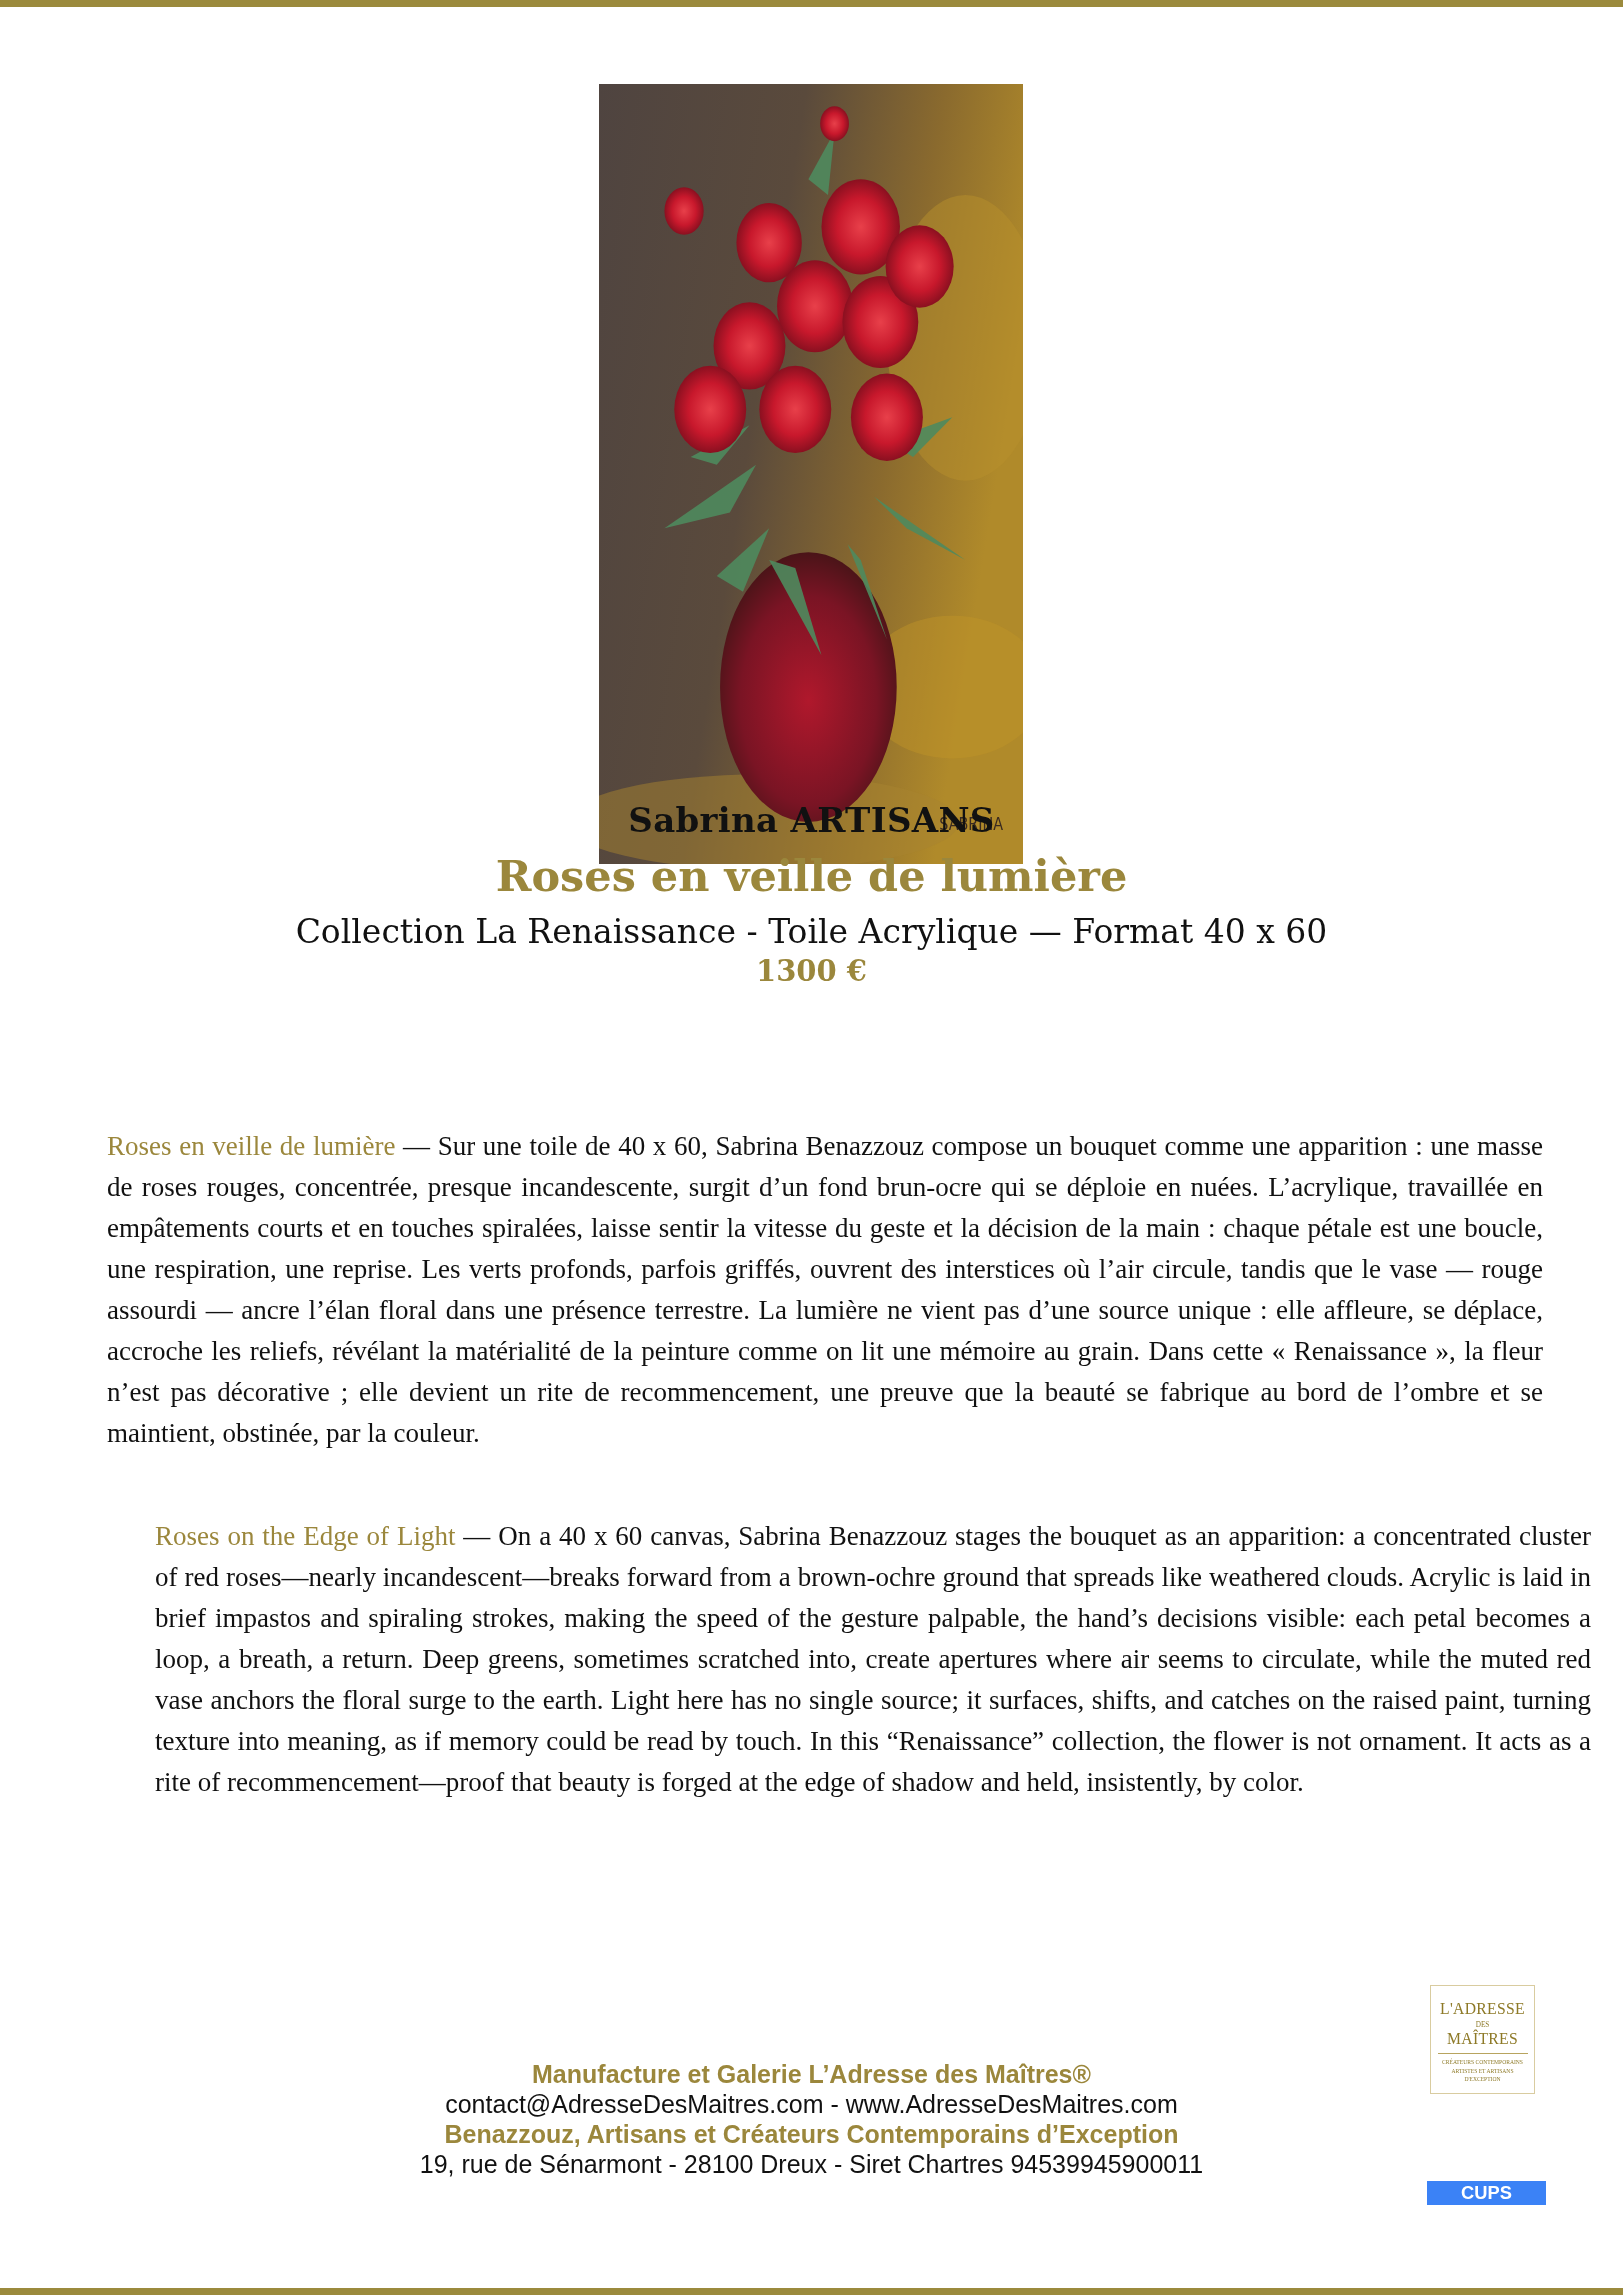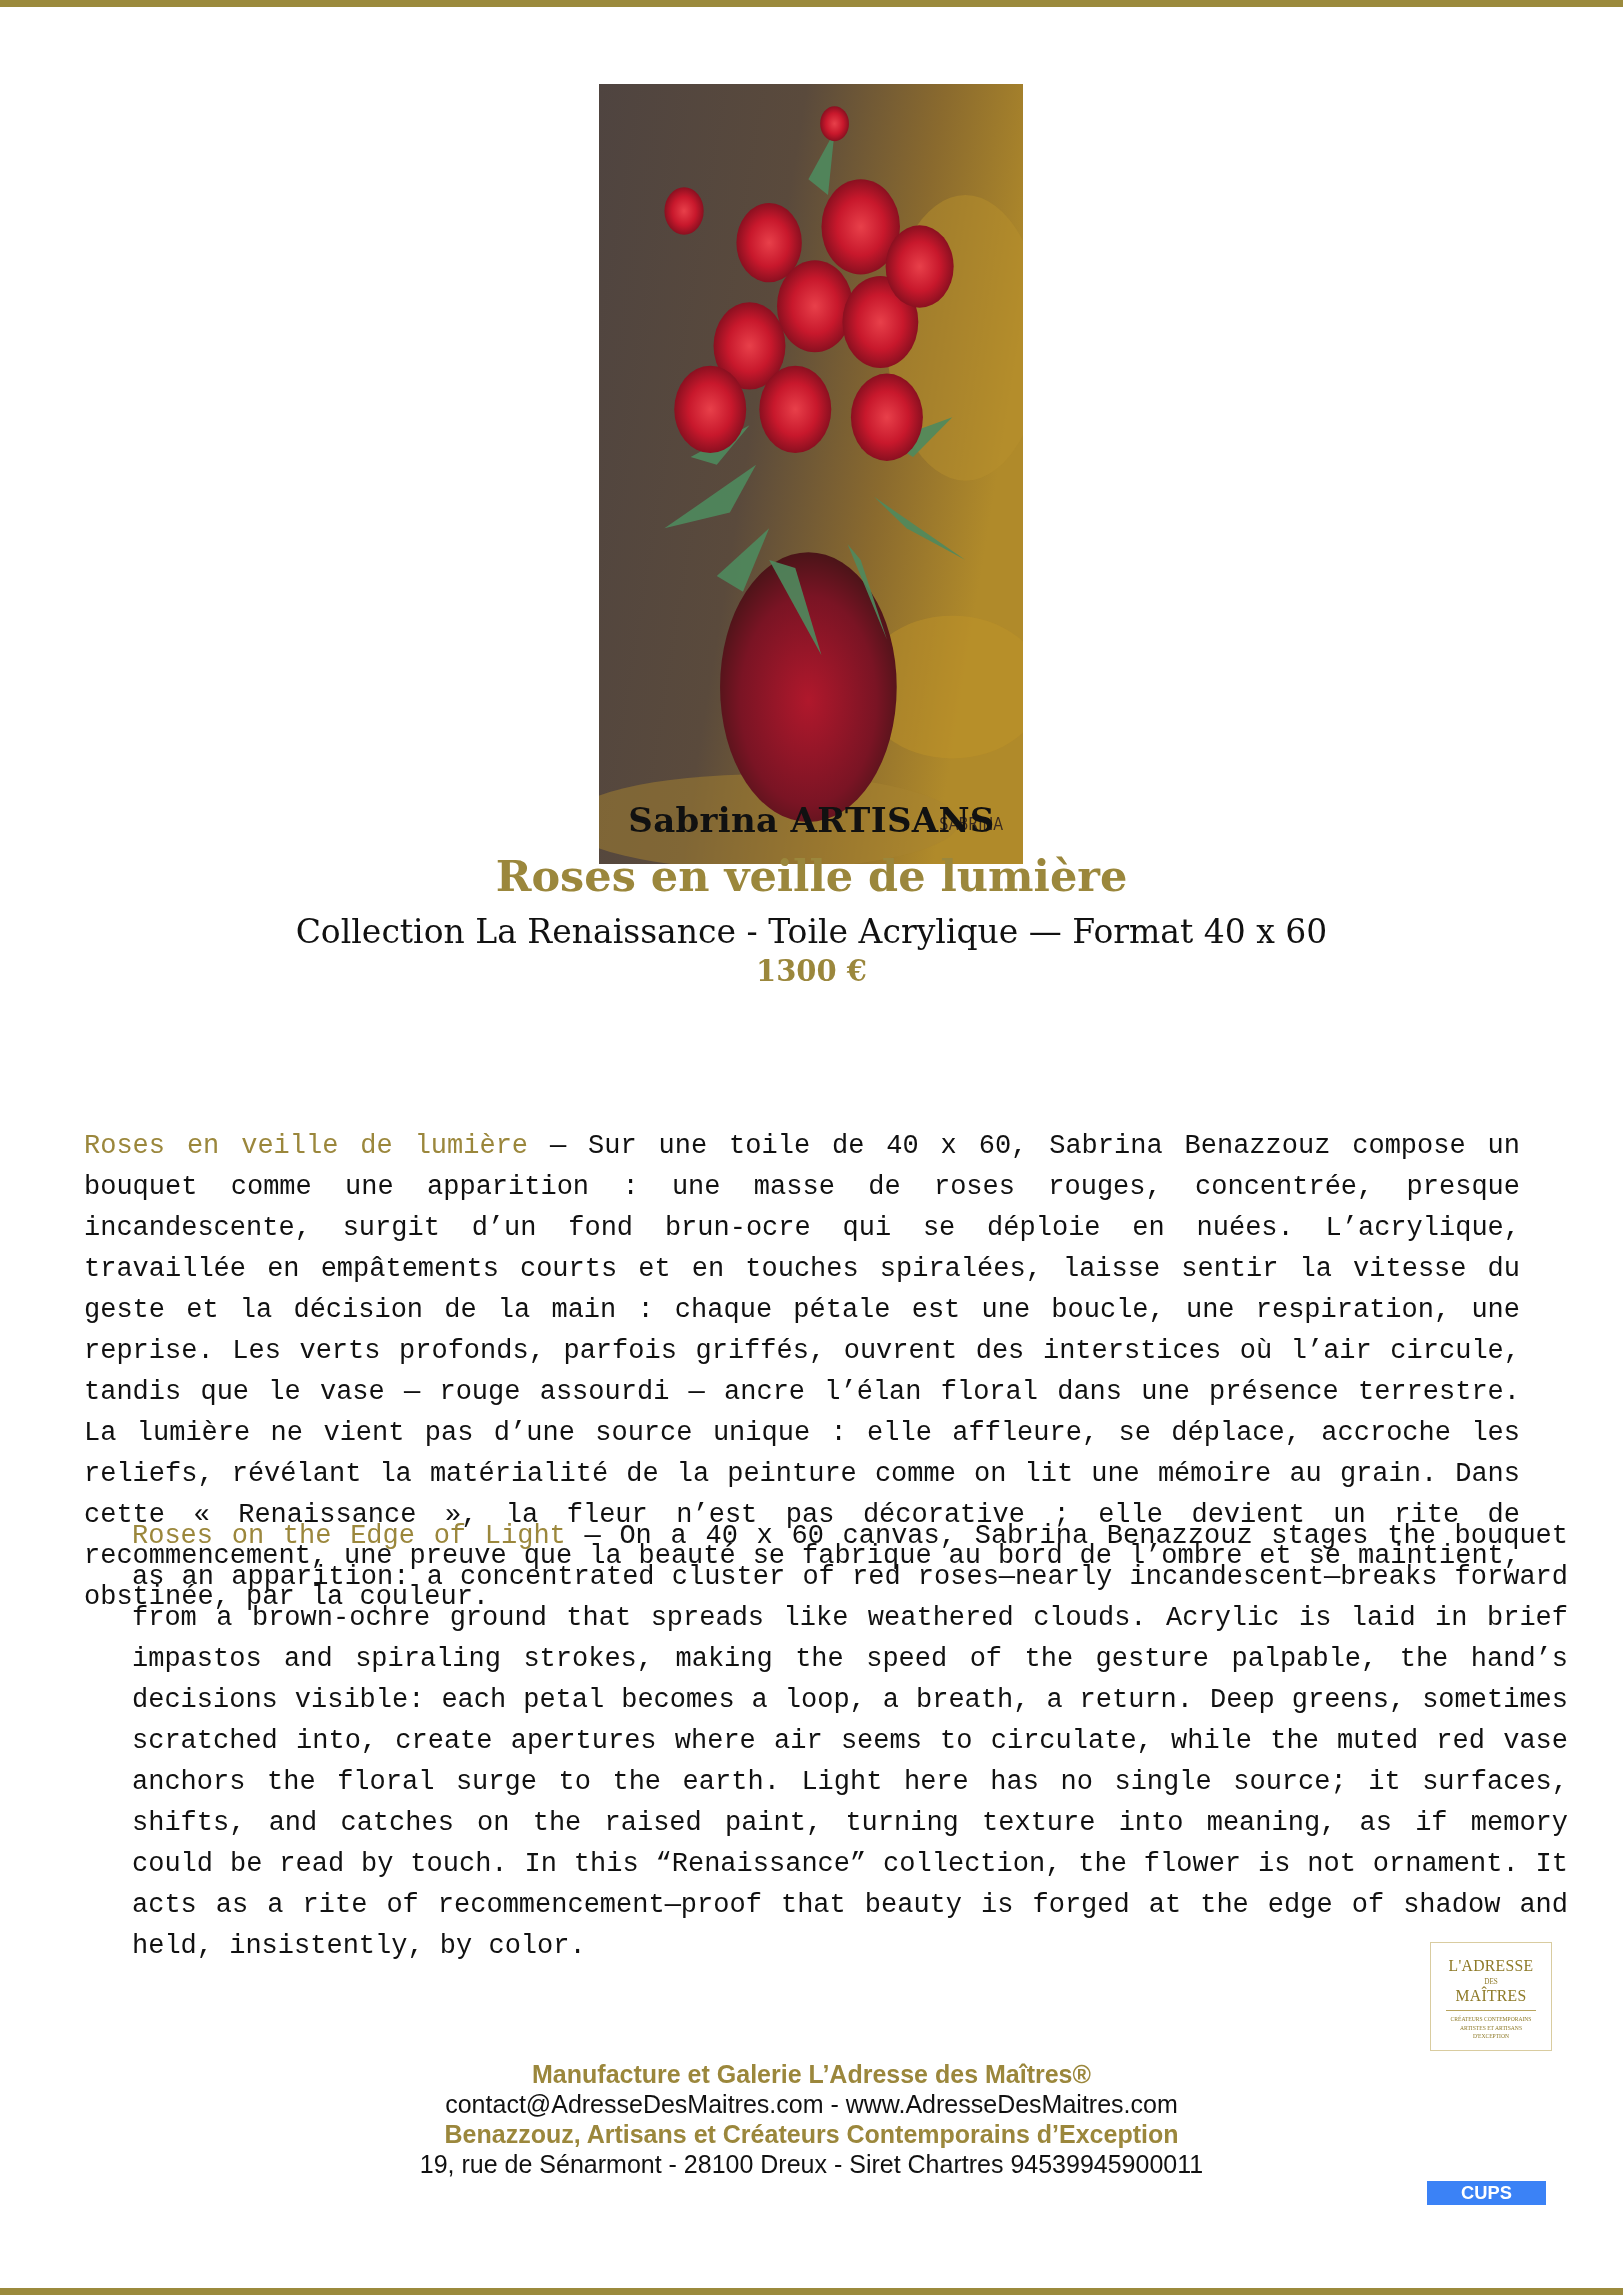--- a/index.html
+++ b/index.html
@@ -10,30 +10,30 @@
 
   .painting { position:absolute; left:599px; top:84px; width:424px; height:780px; overflow:hidden; }
   .painting svg { display:block; width:100%; height:100%; }
 
   .header { position:absolute; left:0; width:1623px; text-align:center; }
   .artist { top:800px; font-family:"DejaVu Serif", serif; font-weight:bold; font-size:34px; color:#111; letter-spacing:0.3px; }
   .title { top:851px; font-family:"DejaVu Serif", serif; font-weight:bold; font-size:43px; color:#9B873C; }
   .subtitle { top:912px; font-family:"DejaVu Serif", serif; font-size:33px; color:#111; }
   .price { top:954px; font-family:"DejaVu Serif", serif; font-weight:bold; font-size:29px; color:#9B873C; }
 
-  .body-text { position:absolute; left:84px; width:1436px; font-family:Liberation Mono, monospace; font-size:27px; line-height:41px; text-align:justify; color:#111; margin:0; }
+  .body-text { position:absolute; left:107px; width:1436px; font-family:Liberation Serif, serif; font-size:27px; line-height:41px; text-align:justify; color:#111; margin:0; }
   .p-fr { top:1126px; }
   .p-en { top:1516px;margin-left:48px; }
   .lead { color:#9B873C; }
 
   .footer { position:absolute; left:0; width:1623px; text-align:center; font-family:"Liberation Sans", sans-serif; font-size:25px; line-height:30px; top:2059px; }
   .footer .gold { color:#9B873C; font-weight:bold;text-align:center; }
   .footer .black { color:#111; }
 
-  .logo { position:absolute; left:1430px; top:1942px; width:122px; height:109px; border:1.3px solid #D9CCA0; box-sizing:border-box; text-align:center; font-family:"Liberation Serif", serif; color:#8E7A28; background:#fff; }
+  .logo { position:absolute; left:1430px; top:1985px; width:105px; height:109px; border:1.3px solid #D9CCA0; box-sizing:border-box; text-align:center; font-family:"Liberation Serif", serif; color:#8E7A28; background:#fff; }
   .logo .l1 { font-size:15.7px; margin-top:14.4px; letter-spacing:0.3px; }
   .logo .l2 { font-size:7.2px; margin-top:2.6px; }
   .logo .l3 { font-size:15.7px; margin-top:1.3px; letter-spacing:0.3px; }
   .logo .rule { width:90px; height:0.7px; background:#B8A45E; margin:5.2px auto 3.9px; }
   .logo .l4 { font-size:5.6px; line-height:8.5px; }
   .badge { position:absolute; left:1427px; top:2181px; width:119px; height:24px; background:#3b82f6; color:#fff; font-family:"Liberation Sans", sans-serif; font-weight:bold; font-size:18.3px; line-height:24px; text-align:center; }
 </style>
 </head>
 <body>
 

